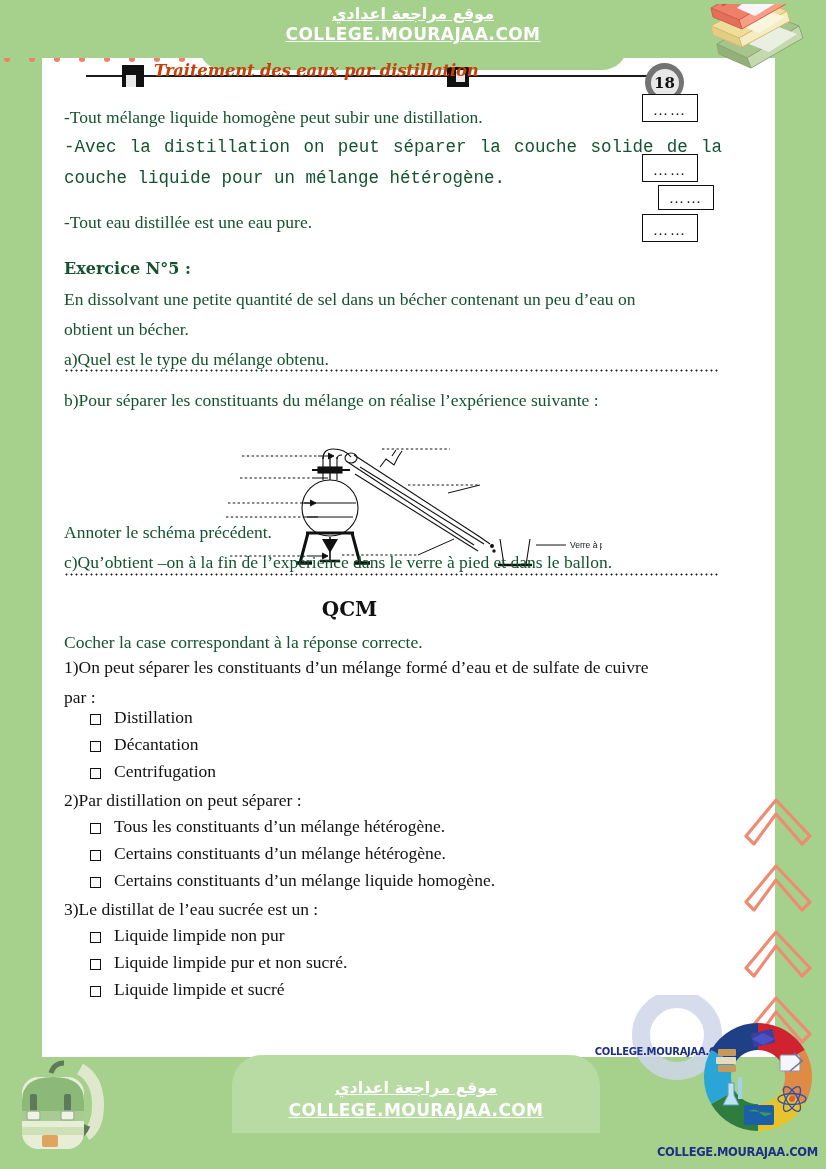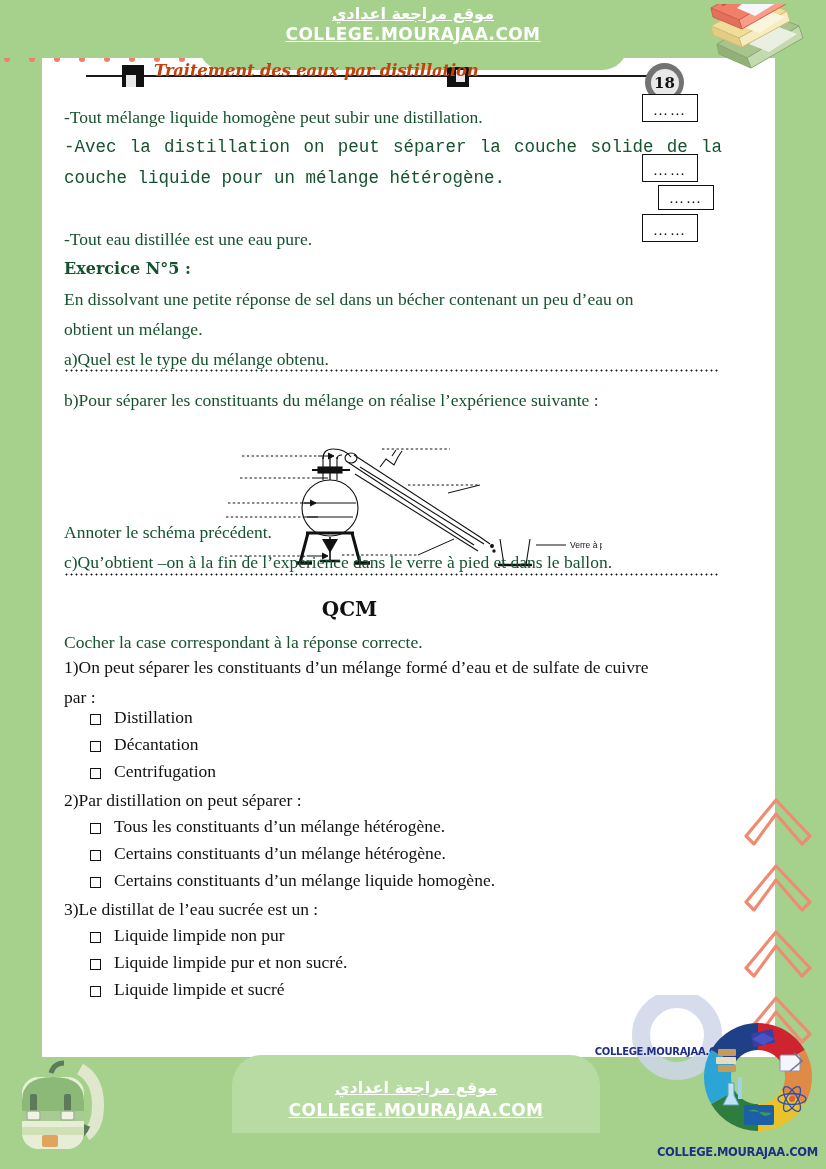--- a/index.html
+++ b/index.html
@@ -257,26 +257,26 @@
   </div>
 
   <div class="line" style="left:22px; top:55px;">-Tout mélange liquide homogène peut subir une distillation.</div>
   <div class="ansbox" style="left:600px; top:47px; width:56px; height:28px;">……</div>
 
   <div class="line just" style="left:22px; top:85px; width:658px; line-height:31px;">-Avec la distillation on peut séparer la couche solide de la couche liquide pour un mélange hétérogène.</div>
   <div class="ansbox" style="left:600px; top:107px; width:56px; height:28px;">……</div>
 
   <div class="ansbox" style="left:616px; top:138px; width:56px; height:25px;">……</div>
 
-  <div class="line" style="left:22px; top:177px;text-align:right;">-Tout eau distillée est une eau pure.</div>
+  <div class="line" style="left:22px; top:160px;text-align:right;">-Tout eau distillée est une eau pure.</div>
   <div class="ansbox" style="left:600px; top:167px; width:56px; height:28px;">……</div>
 
   <div class="line bold" style="left:22px; top:207px; font-family:'DejaVu Serif', serif; font-size:16px;">Exercice N°5 :</div>
-  <div class="line" style="left:22px; top:237px;">En dissolvant une petite réponse de sel dans un bécher contenant un peu d’eau on</div>
-  <div class="line" style="left:22px; top:267px;">obtient un mélange.</div>
+  <div class="line" style="left:22px; top:237px;">En dissolvant une petite quantité de sel dans un bécher contenant un peu d’eau on</div>
+  <div class="line" style="left:22px; top:267px;">obtient un bécher.</div>
   <div class="line" style="left:22px; top:297px;">a)Quel est le type du mélange obtenu.</div>
 
   <div class="dotrule" style="left:22px; top:322px; width:655px;"></div>
 
   <div class="line" style="left:22px; top:338px;">b)Pour séparer les constituants du mélange on réalise l’expérience suivante :</div>
 
   <svg id="schema" viewBox="0 0 380 125">
     <g stroke="#111" fill="none" stroke-width="1.1">
 
       <circle cx="108" cy="63" r="28"></circle>

